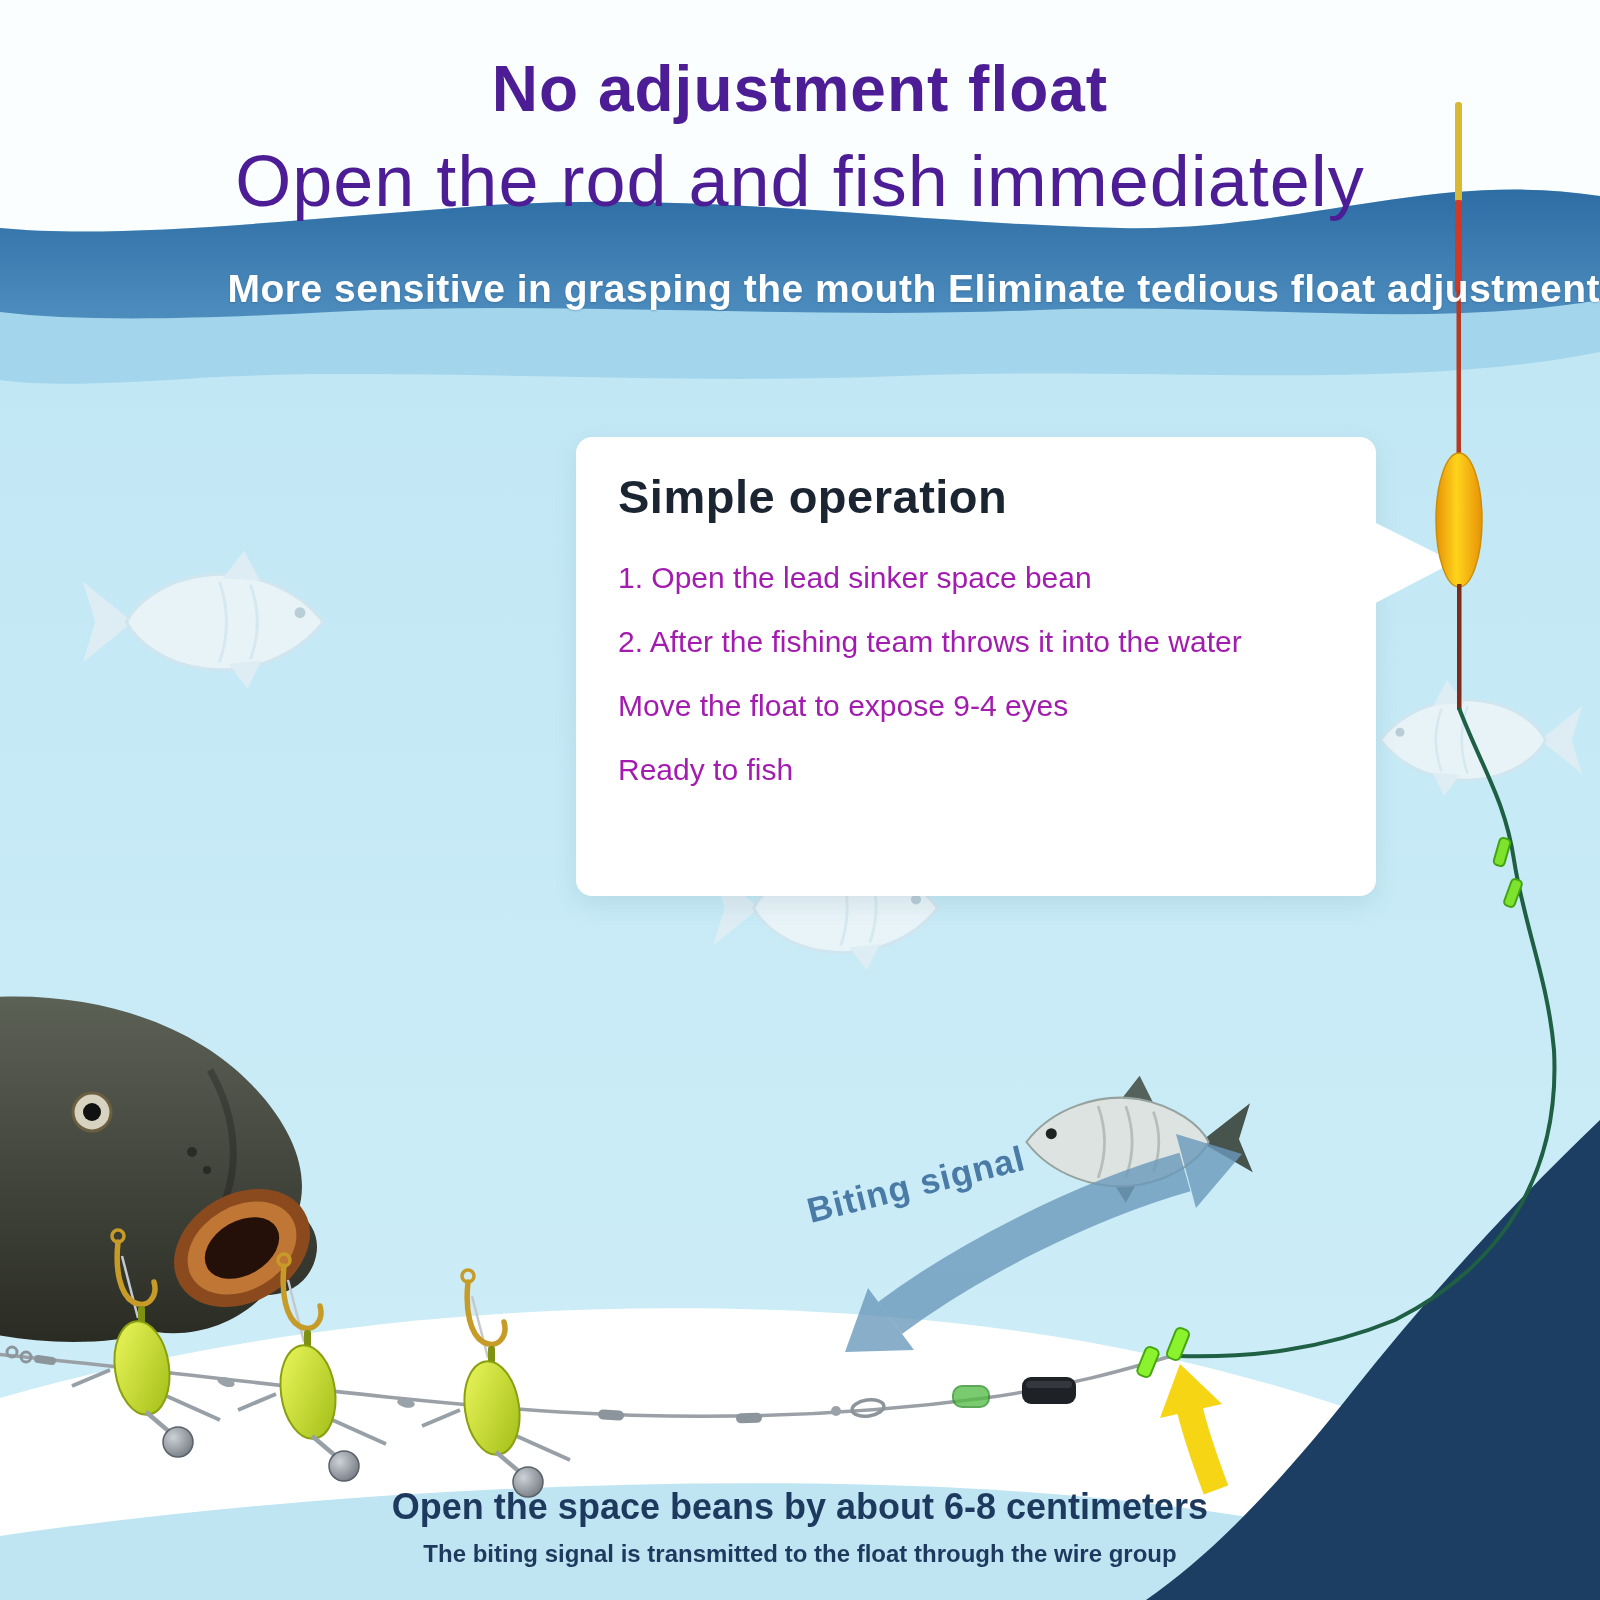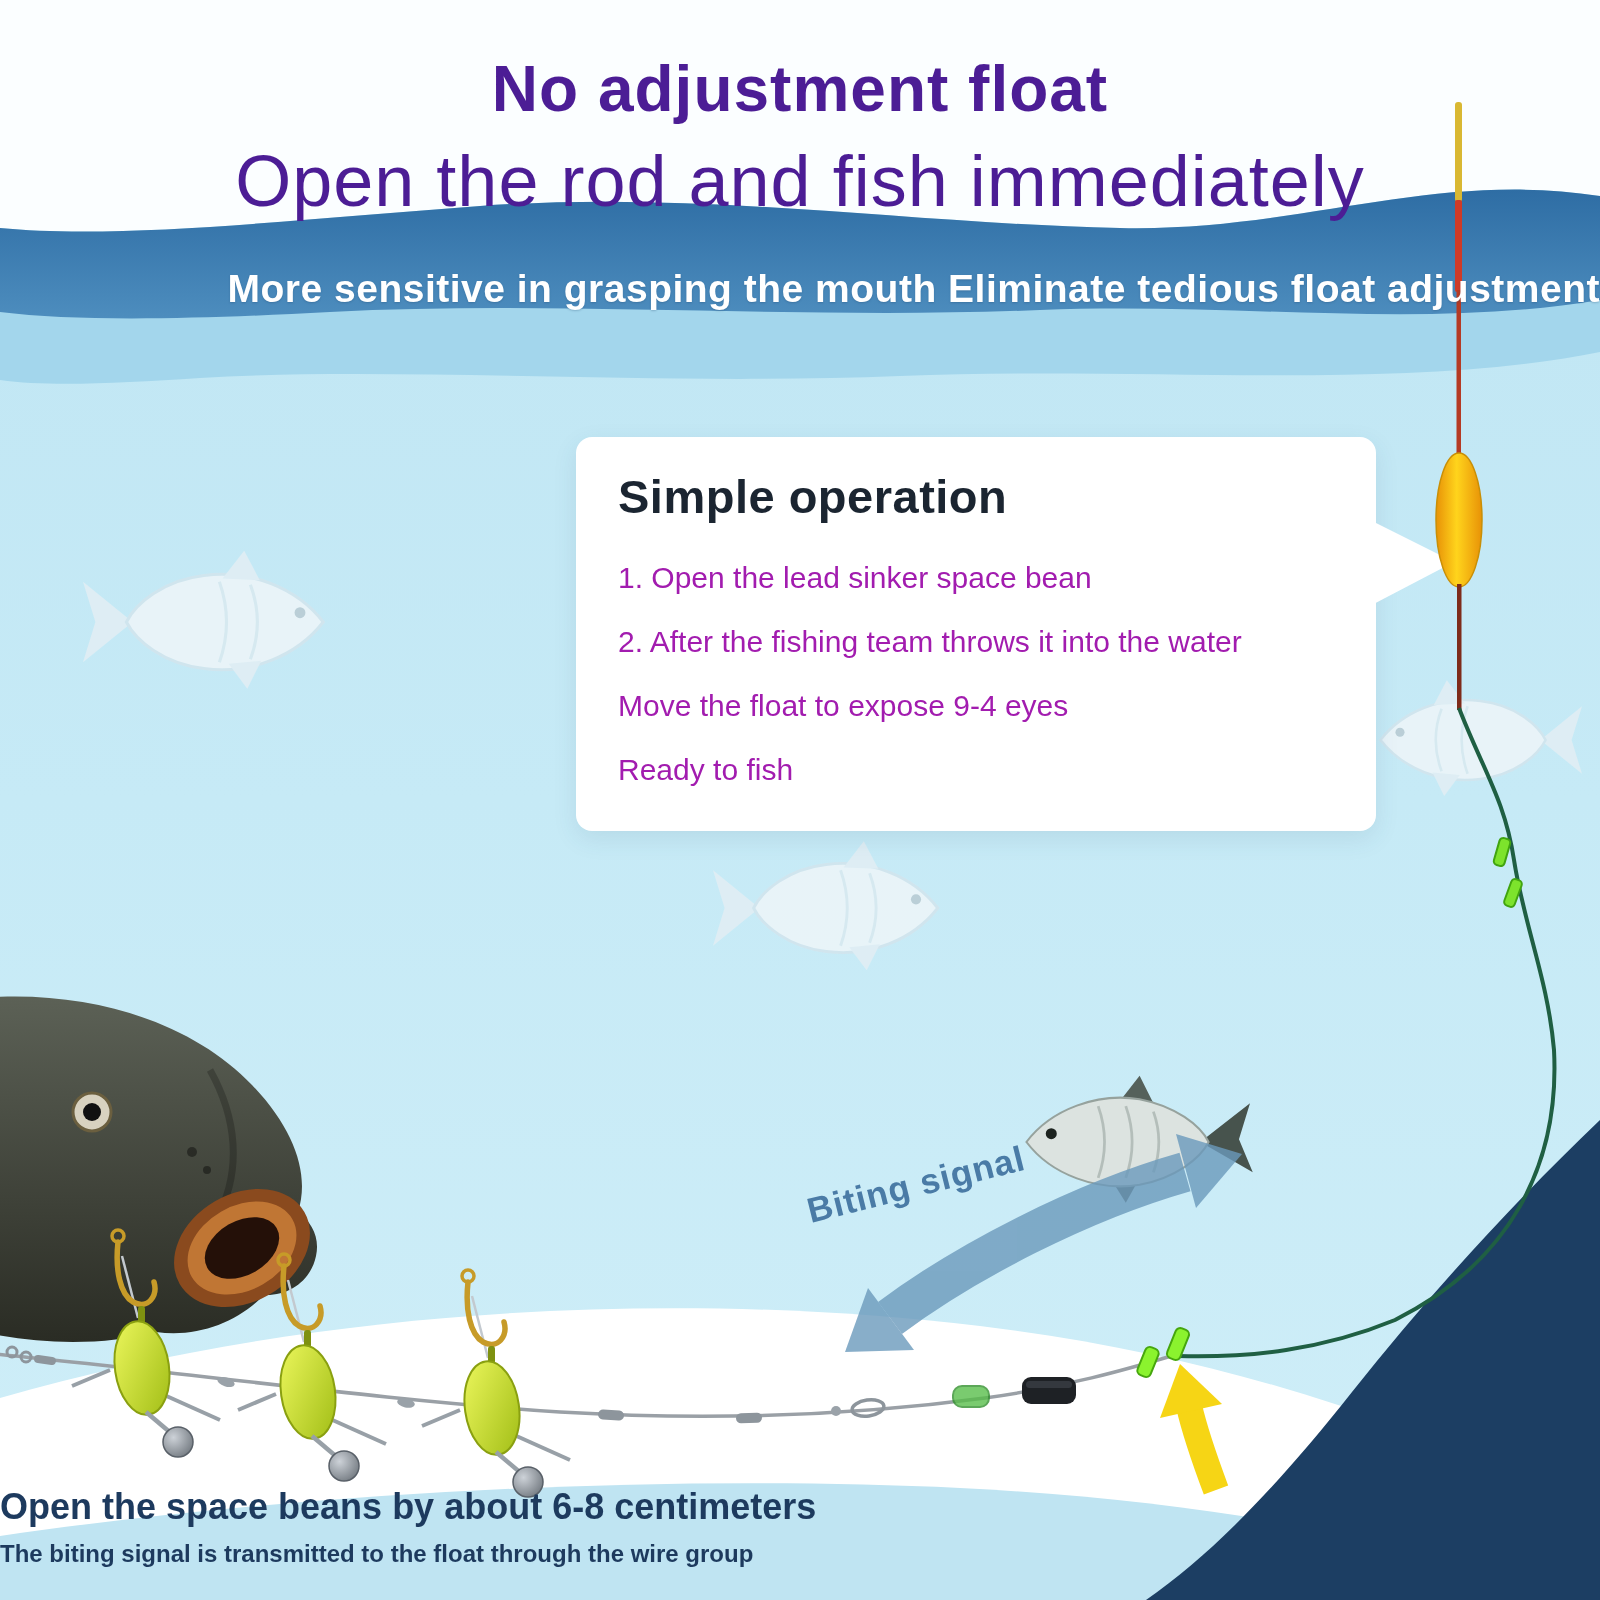--- a/index.html
+++ b/index.html
@@ -4,40 +4,40 @@
 <style>
   html,body{margin:0;padding:0}
   body{
     width:1600px;height:1600px;position:relative;overflow:hidden;
     font-family:"Liberation Sans","DejaVu Sans",sans-serif;background:#cdeef8;
   }
   .layer{position:absolute;left:0;top:0;width:1600px;height:1600px}
   #bg{z-index:1}
   #fg{z-index:6}
   .card{
-    position:absolute;left:576px;top:437px;width:800px;height:394px;
+    position:absolute;left:576px;top:437px;width:800px;height:459px;
     background:#ffffff;border-radius:16px;z-index:4;padding:26px 42px;
     box-sizing:border-box;box-shadow:0 8px 24px rgba(40,80,110,.10);
   }
   .card h2{margin:6px 0 22px;font-size:47px;font-weight:800;color:#1b2531;letter-spacing:.5px}
   .card p{margin:0;font-size:30px;line-height:64px;color:#a21caf;white-space:nowrap}
   .title{position:absolute;top:52px;left:0;width:1600px;text-align:center;color:#4c1d95;z-index:8}
   .title .l1{font-size:64px;font-weight:800;letter-spacing:1px}
   .title .l2{font-size:72px;font-weight:400;letter-spacing:1px;margin-top:14px}
   .subtitle{
     position:absolute;top:232px;left:0;width:1600px;text-align:right;color:#ffffff;
     font-size:39px;font-weight:700;z-index:8;letter-spacing:.5px;
     text-shadow:0 1px 2px rgba(25,60,95,.25);
     margin-top:35px;
   }
   .biting{
     position:absolute;left:803px;top:1192px;z-index:8;font-size:35px;font-weight:700;
     color:#4a7ba6;transform:rotate(-14deg);transform-origin:left top;letter-spacing:1px;
   }
-  .footer{position:absolute;left:0;width:1600px;z-index:8;color:#1d3a5e;font-weight:700}
+  .footer{position:absolute;left:0;width:1600px;text-align:center;z-index:8;color:#1d3a5e;font-weight:700}
   .footer.f1{top:1486px;font-size:36px}
   .footer.f2{top:1540px;font-size:24px}
 </style>
 </head>
 <body>
 
 <svg id="bg" class="layer" viewBox="0 0 1600 1600">
   <defs>
     <linearGradient id="gwater" x1="0" y1="0" x2="0" y2="1">
       <stop offset="0" stop-color="#bfe5f3"></stop>

